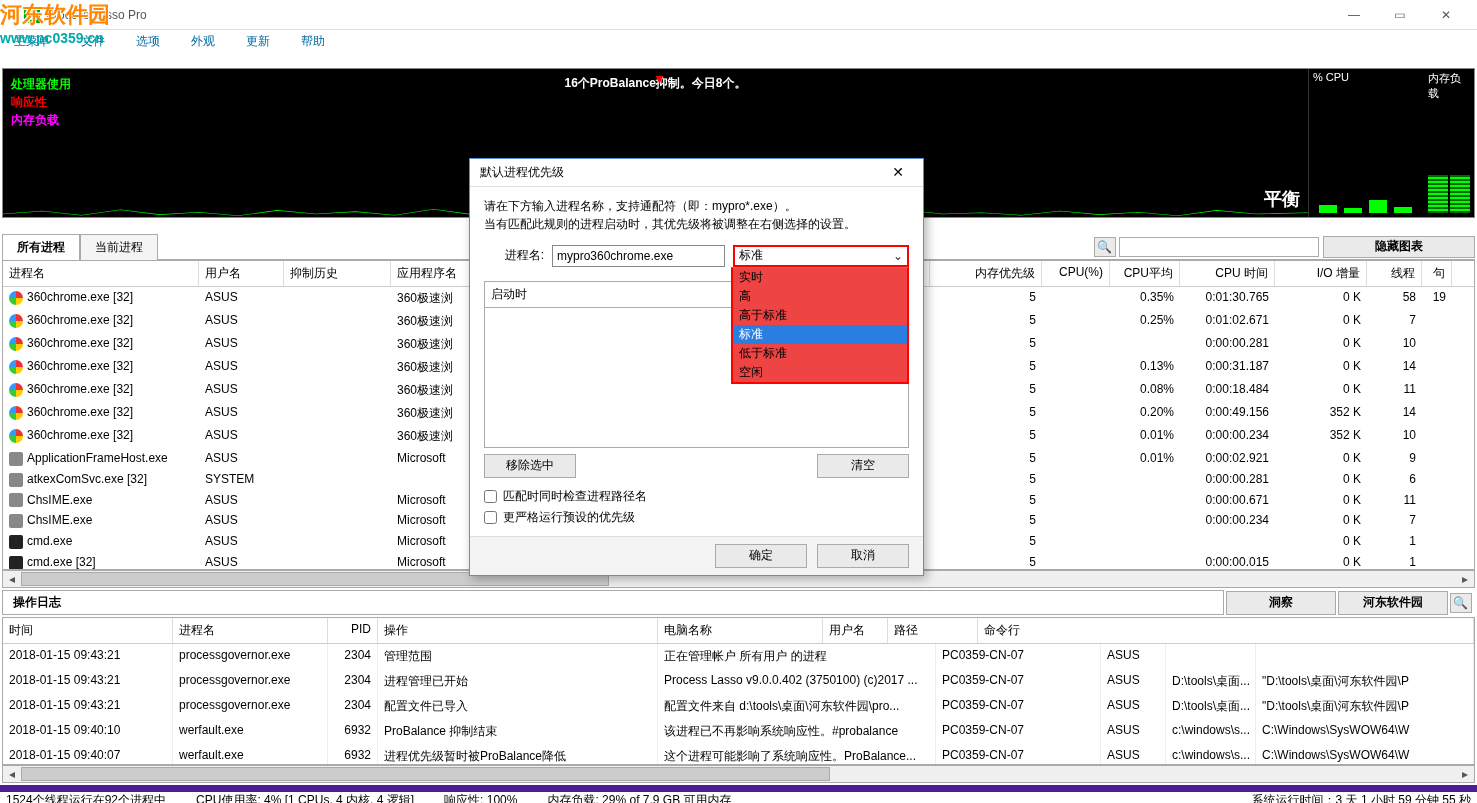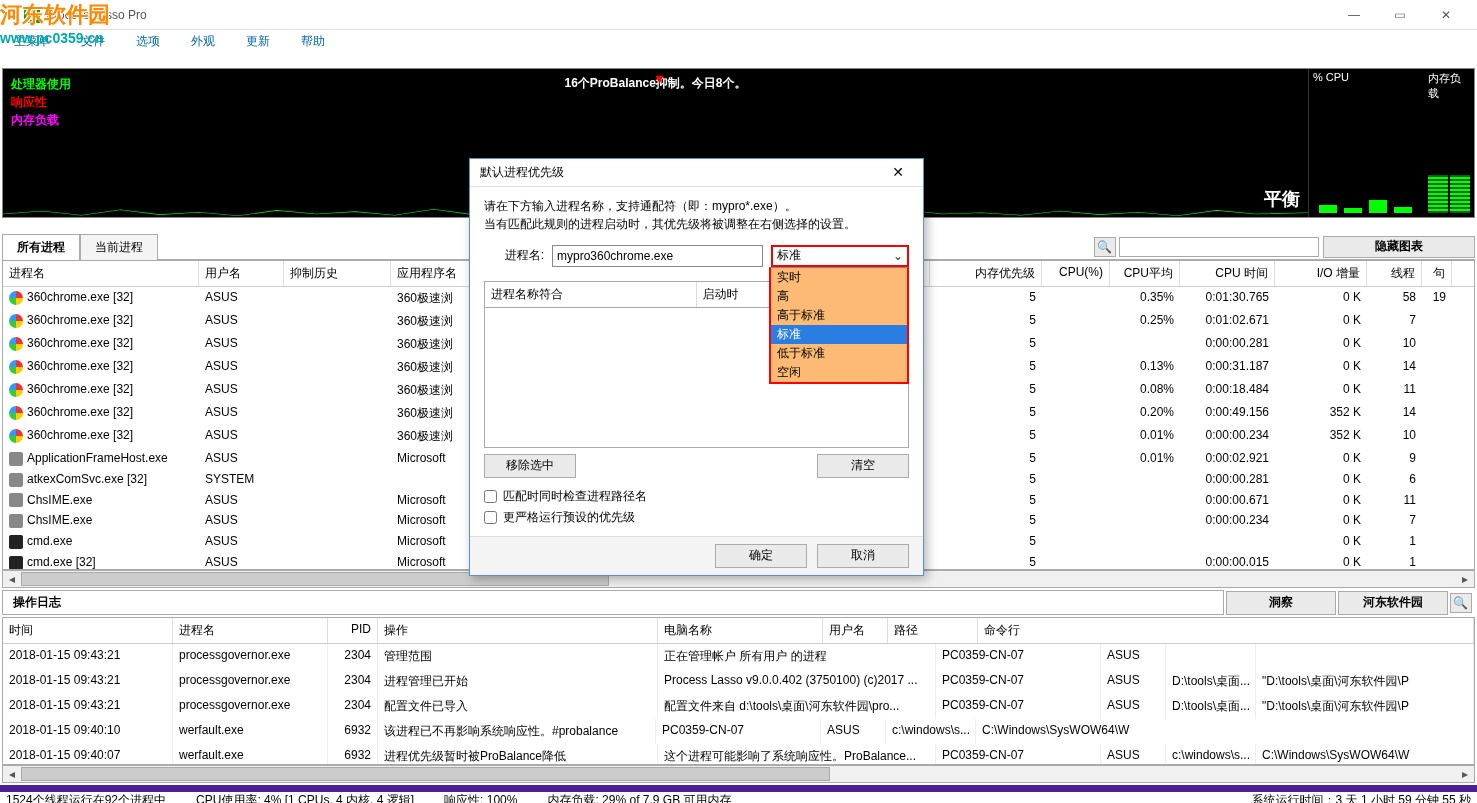--- a/index.html
+++ b/index.html
@@ -92,24 +92,24 @@
 .statusbar .sfill { flex: 1; }
 .dialog { position: absolute; left: 469px; top: 158px; width: 455px; height: 418px; background: #fff; border: 1px solid #5a8fd6; box-shadow: 3px 3px 10px rgba(0,0,0,.3); z-index: 50; display: flex; flex-direction: column; }
 .dialog-title { height: 30px; display: flex; align-items: center; padding: 0 10px; border-bottom: 1px solid #ddd; }
 .dialog-title .dt-text { flex: 1; }
 .dialog-title .dt-close { width: 30px; text-align: center; cursor: pointer; font-size: 14px; }
 .dialog-body { padding: 10px 14px; flex: 1; display: flex; flex-direction: column; }
 .dialog-desc { line-height: 18px; margin-bottom: 12px; }
 .dialog-row { display: flex; align-items: center; gap: 8px; margin-bottom: 6px; }
 .dialog-row .label { width: 60px; text-align: right; }
 .dialog-row input.textfield { flex: 1; height: 22px; border: 1px solid #888; padding: 0 4px; }
-.combo-wrap { position: relative; width: 138px; }
+.combo-wrap { position: relative; width: 176px; }
 .combo { width: 100%; height: 22px; border: 2px solid #f00; display: flex; align-items: center; padding: 0 4px; cursor: pointer; justify-content: space-between; }
 .combo .chev { color: #333; }
-.combo-drop { position: absolute; left: -2px; top: 22px; width: calc(100% + 2px); border: 2px solid #f00; border-top: 1px solid #888; background: #fdba74; z-index: 60; }
+.combo-drop { position: absolute; left: -2px; top: 22px; width: calc(100% + 2px); border: 2px solid #f00; border-top: 1px solid #888; background: #ef4444; z-index: 60; }
 .combo-drop .opt { padding: 1px 6px; cursor: pointer; }
 .combo-drop .opt.sel { background: #2a7de1; color: #fff; }
 
 .dialog-list-header { display: flex; border: 1px solid #aaa; }
 .dialog-list-header .dlcell { flex: 1; padding: 4px 6px; border-right: 1px solid #ddd; }
 .dialog-list-body { border: 1px solid #aaa; border-top: none; height: 140px; }
 .dialog-actions { display: flex; justify-content: space-between; margin-top: 6px; }
 .dlg-btn { width: 92px; height: 24px; border: 1px solid #aaa; background: #eaeaea; cursor: pointer; }
 .dialog-checks { margin-top: 10px; display: flex; flex-direction: column; gap: 4px; }
 .dialog-checks label { display: flex; align-items: center; gap: 6px; cursor: pointer; }
@@ -444,20 +444,21 @@
         <div class="lcell lc-info">配置文件来自 d:\tools\桌面\河东软件园\pro...</div>
         <div class="lcell lc-pc">PC0359-CN-07</div>
         <div class="lcell lc-user">ASUS</div>
         <div class="lcell lc-path">D:\tools\桌面...</div>
         <div class="lcell lc-cmd">"D:\tools\桌面\河东软件园\P</div>
       </div>
       <div class="lt-row">
         <div class="lcell lc-time">2018-01-15 09:40:10</div>
         <div class="lcell lc-proc">werfault.exe</div>
         <div class="lcell lc-pid">6932</div>
+        <div class="lcell lc-op">ProBalance 抑制结束</div>
         <div class="lcell lc-info">该进程已不再影响系统响应性。#probalance</div>
         <div class="lcell lc-pc">PC0359-CN-07</div>
         <div class="lcell lc-user">ASUS</div>
         <div class="lcell lc-path">c:\windows\s...</div>
         <div class="lcell lc-cmd">C:\Windows\SysWOW64\W</div>
       </div>
       <div class="lt-row">
         <div class="lcell lc-time">2018-01-15 09:40:07</div>
         <div class="lcell lc-proc">werfault.exe</div>
         <div class="lcell lc-pid">6932</div>
@@ -508,21 +509,20 @@
             <div class="opt">高</div>
             <div class="opt">高于标准</div>
             <div class="opt sel">标准</div>
             <div class="opt">低于标准</div>
             <div class="opt">空闲</div>
           </div>
       </div>
     </div>
     <div style="height:8px"></div>
     <div class="dialog-list-header">
-      <div class="dlcell">进程名称符合</div>
       <div class="dlcell">启动时</div>
     </div>
     <div class="dialog-list-body"></div>
     <div class="dialog-actions">
       <button class="dlg-btn">移除选中</button>
       <button class="dlg-btn">清空</button>
     </div>
     <div class="dialog-checks">
       <label>
           <input type="checkbox" style=""> 

